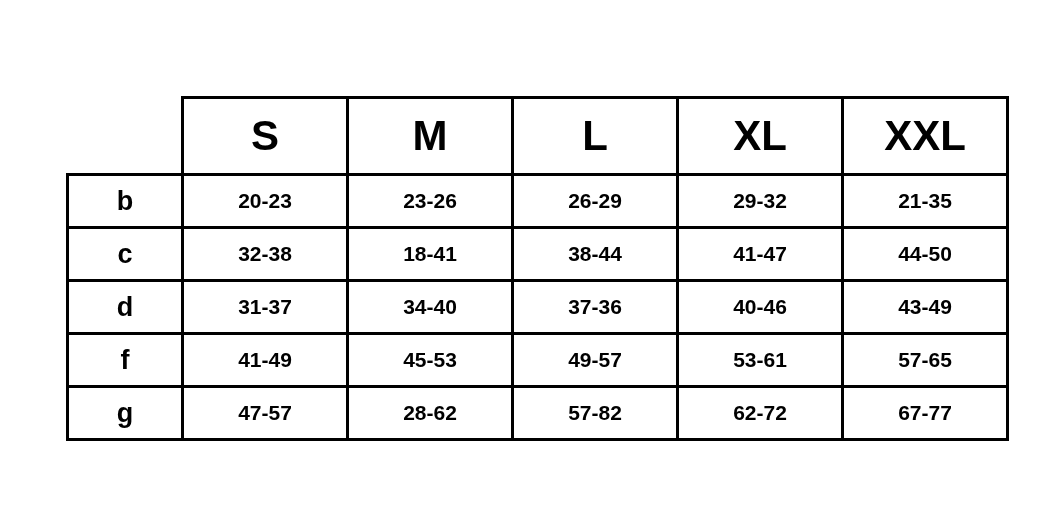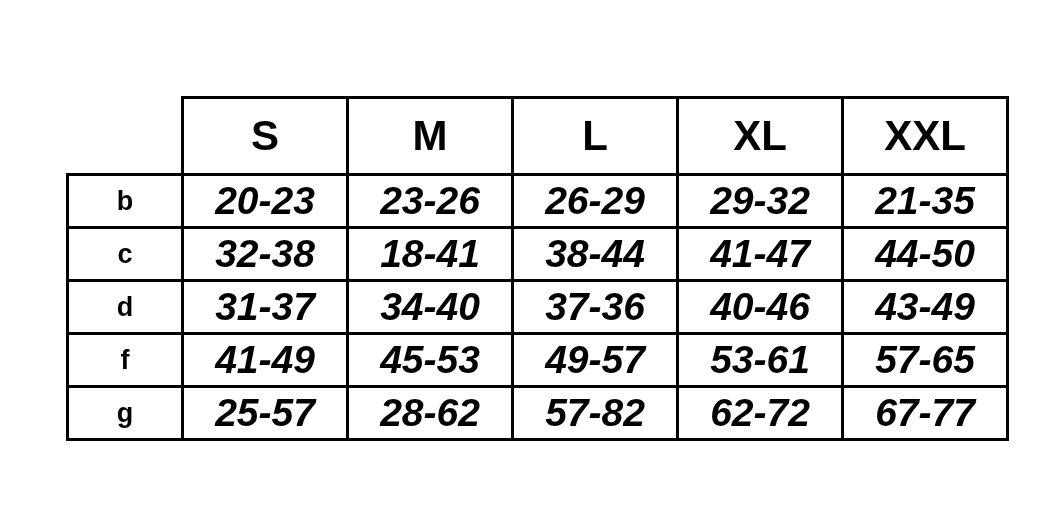--- a/index.html
+++ b/index.html
@@ -44,22 +44,21 @@
   }
   
   td.row-label {
     width: 112px;
     height: 50px;
     font-size: 27px;
   }
   
   td.data-cell {
     height: 50px;
-    font-size: 39px;
-    font-style: italic;
+    font-size: 21px;
   }
   
   col.c-label { width: 112px; }
   col.c-size  { width: 165px; }
 </style>
 </head>
 <body>
 
 <div id="size-table-wrap">
   <table id="size-table">
@@ -112,21 +111,21 @@
         <td class="row-label">f</td>
         <td class="data-cell">41-49</td>
         <td class="data-cell">45-53</td>
         <td class="data-cell">49-57</td>
         <td class="data-cell">53-61</td>
         <td class="data-cell">57-65</td>
       </tr>
 
       <tr>
         <td class="row-label">g</td>
-        <td class="data-cell">25-57</td>
+        <td class="data-cell">47-57</td>
         <td class="data-cell">28-62</td>
         <td class="data-cell">57-82</td>
         <td class="data-cell">62-72</td>
         <td class="data-cell">67-77</td>
       </tr>
     </tbody>
   </table>
 </div>
 
 </body></html>

